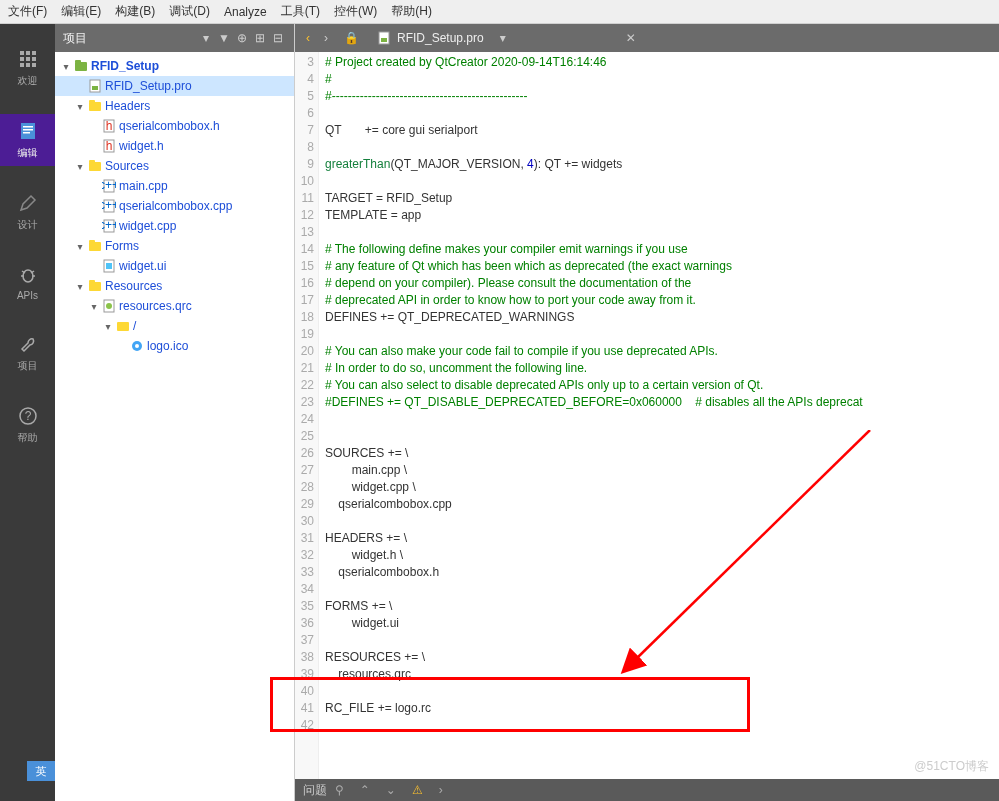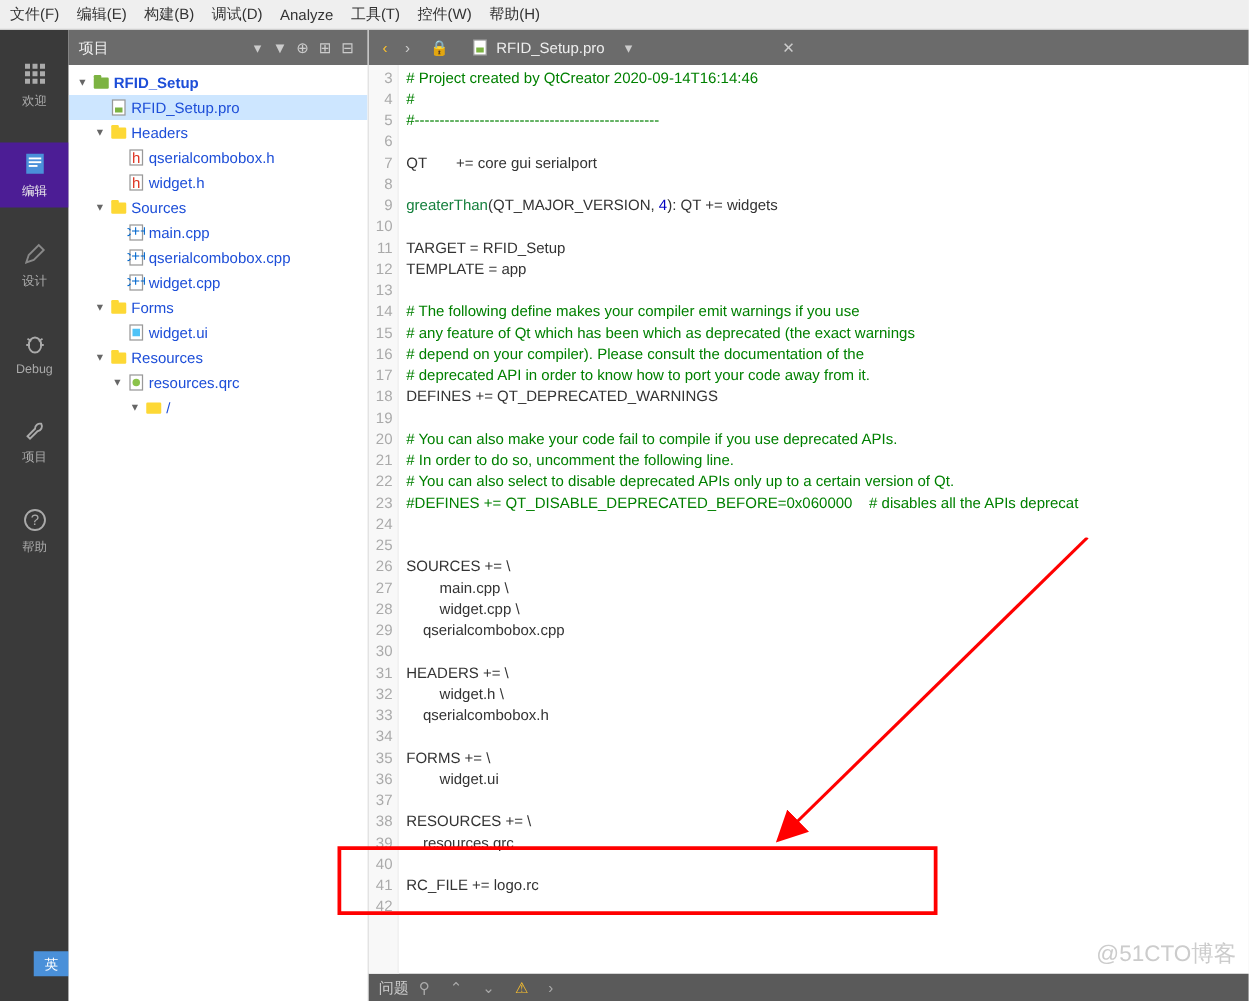--- a/index.html
+++ b/index.html
@@ -31,21 +31,21 @@
 .tabbar .cl{margin-left:120px;cursor:pointer}
 .code{flex:1;display:flex;overflow:hidden;font-family:Consolas,monospace;font-size:13px;position:relative}
 .gut{width:24px;background:#f8f8f8;color:#aaa;text-align:right;padding:2px 4px 0 0;border-right:1px solid #eee;line-height:17px}
 .lines{flex:1;padding:2px 0 0 6px;white-space:pre;color:#333;line-height:17px;position:relative}
 .c-g{color:#008000}.c-b{color:#15803d}.c-bl{color:#0000c0}
 .redbox{position:absolute;border:3px solid red;left:270px;top:677px;width:480px;height:55px;pointer-events:none;z-index:5}
 .arrow{position:absolute;left:620px;top:430px;width:260px;height:270px;pointer-events:none;z-index:5}
 .statbar{height:22px;background:#5a5a5a;color:#ccc;display:flex;align-items:center;padding:0 8px;font-size:11px}
 .statbar .sp{}
 .statbar .si{margin:0 8px;color:#aaa}
-.wm{position:absolute;right:10px;bottom:26px;color:#ccc;font-size:18px;z-index:2}
+.wm{position:absolute;right:10px;bottom:26px;color:#ccc;font-size:12px;z-index:2}
 svg{display:block}
 </style>
 </head>
 <body>
 
 <div class="menubar">
   <span>文件(F)</span>
   <span>编辑(E)</span>
   <span>构建(B)</span>
   <span>调试(D)</span>
@@ -95,21 +95,21 @@
     <div class="item">
       <div class="ico">
           <svg width="18" height="18">
             <ellipse cx="9" cy="10" rx="5" ry="6" fill="none" stroke="#aaa" stroke-width="1.5"></ellipse>
             <line x1="2" y1="10" x2="5" y2="10" stroke="#aaa" stroke-width="1.5"></line>
             <line x1="13" y1="10" x2="16" y2="10" stroke="#aaa" stroke-width="1.5"></line>
             <line x1="3" y1="5" x2="6" y2="7" stroke="#aaa" stroke-width="1.5"></line>
             <line x1="15" y1="5" x2="12" y2="7" stroke="#aaa" stroke-width="1.5"></line>
           </svg>
         </div>
-      <div class="lbl">Debug</div>
+      <div class="lbl">APIs</div>
     </div>
     <div class="item">
       <div class="ico">
           <svg width="18" height="18">
             <path d="M14 4 A4 4 0 0 0 9 8 L3 14 L5 16 L11 10 A4 4 0 0 0 14 4 Z" fill="none" stroke="#aaa" stroke-width="1.5"></path>
           </svg>
         </div>
       <div class="lbl">项目</div>
     </div>
     <div class="item">
@@ -258,20 +258,29 @@
           <span class="tl">resources.qrc</span>
         </div>
       <div class="tn" style="padding-left:46px">
           <span class="tw">▾</span>
           <span class="ti">
             <svg width="14" height="14">
               <rect x="1" y="3" width="12" height="9" fill="#fdd835" rx="1"></rect>
             </svg>
           </span>
           <span class="tl">/</span>
+        </div>
+      <div class="tn" style="padding-left:74px">
+          <span class="ti">
+            <svg width="14" height="14">
+              <circle cx="7" cy="7" r="5" fill="#42a5f5"></circle>
+              <circle cx="7" cy="7" r="2" fill="#fff"></circle>
+            </svg>
+          </span>
+          <span class="tl">logo.ico</span>
         </div>
     </div>
   </div>
 
   <div class="editor">
     <div class="tabbar">
       <span class="nav" style="color:#fbc02d">‹</span>
       <span class="nav">›</span>
       <span class="nav" style="margin:0 8px">🔒</span>
       <div class="tab">

